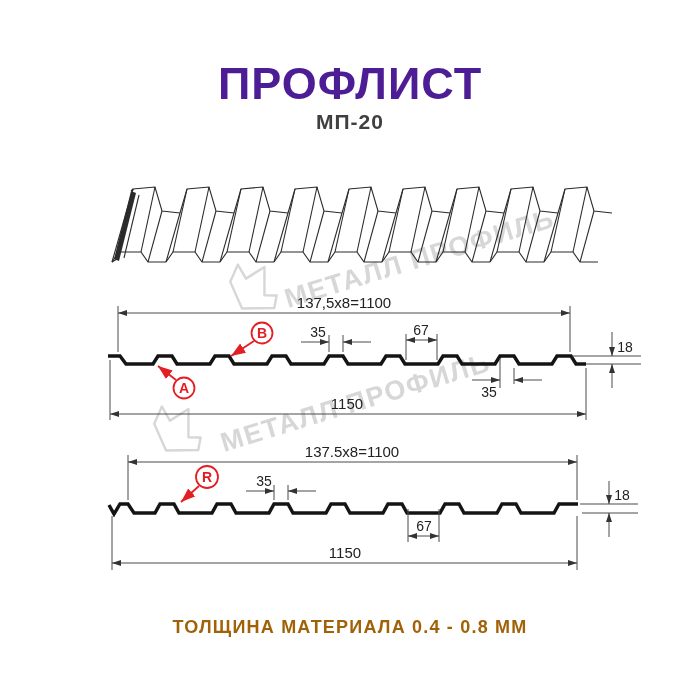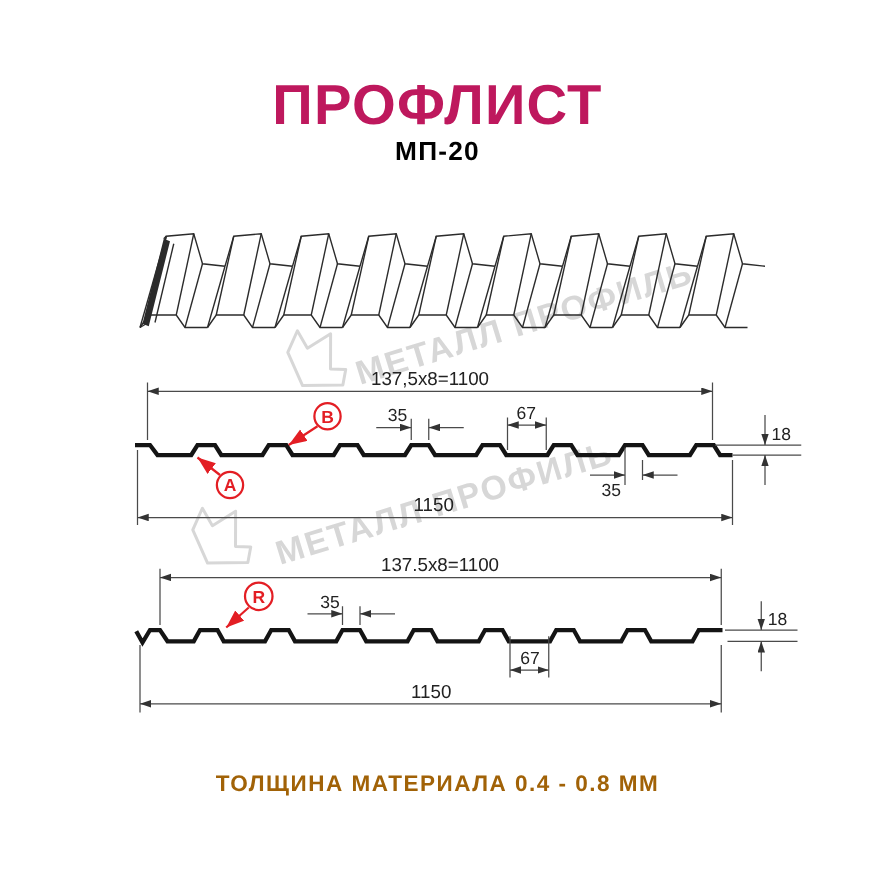--- a/index.html
+++ b/index.html
@@ -1,21 +1,21 @@
 <!DOCTYPE html>
 <html><head>
 <meta charset="utf-8">
 <style>
   html,body{margin:0;padding:0;background:#fff;}
   #canvas{position:relative;width:700px;height:700px;background:#ffffff;overflow:hidden;
           font-family:"Liberation Sans",sans-serif;}
   .title{position:absolute;top:58px;left:0;width:700px;text-align:center;
-         font-size:45px;font-weight:800;letter-spacing:1px;color:#be185d;}
+         font-size:45px;font-weight:800;letter-spacing:1px;color:#4c1d95;}
   .subtitle{position:absolute;top:110px;left:0;width:700px;text-align:center;
-         font-size:21px;font-weight:700;letter-spacing:1px;color:#000000;}
+         font-size:21px;font-weight:700;letter-spacing:1px;color:#404040;}
   .footer{position:absolute;top:617px;left:0;width:700px;text-align:center;
          font-size:18px;font-weight:600;letter-spacing:1.2px;color:#a16207;}
   svg{position:absolute;left:0;top:0;}
   .wire{stroke:#2b2b2b;stroke-width:1.1;fill:none;}
   .sheet{stroke:#141414;stroke-width:3.4;fill:none;stroke-linejoin:miter;}
   .dimline{stroke:#4a4a4a;stroke-width:1;fill:none;}
   .dimtext{font-family:"Liberation Sans",sans-serif;font-size:15px;fill:#222;}
   .dimtext-sm{font-family:"Liberation Sans",sans-serif;font-size:14px;fill:#222;}
   .wm-text{font-family:"Liberation Sans",sans-serif;font-size:27px;font-weight:700;
            letter-spacing:1.5px;fill:#d7d7d7;}

